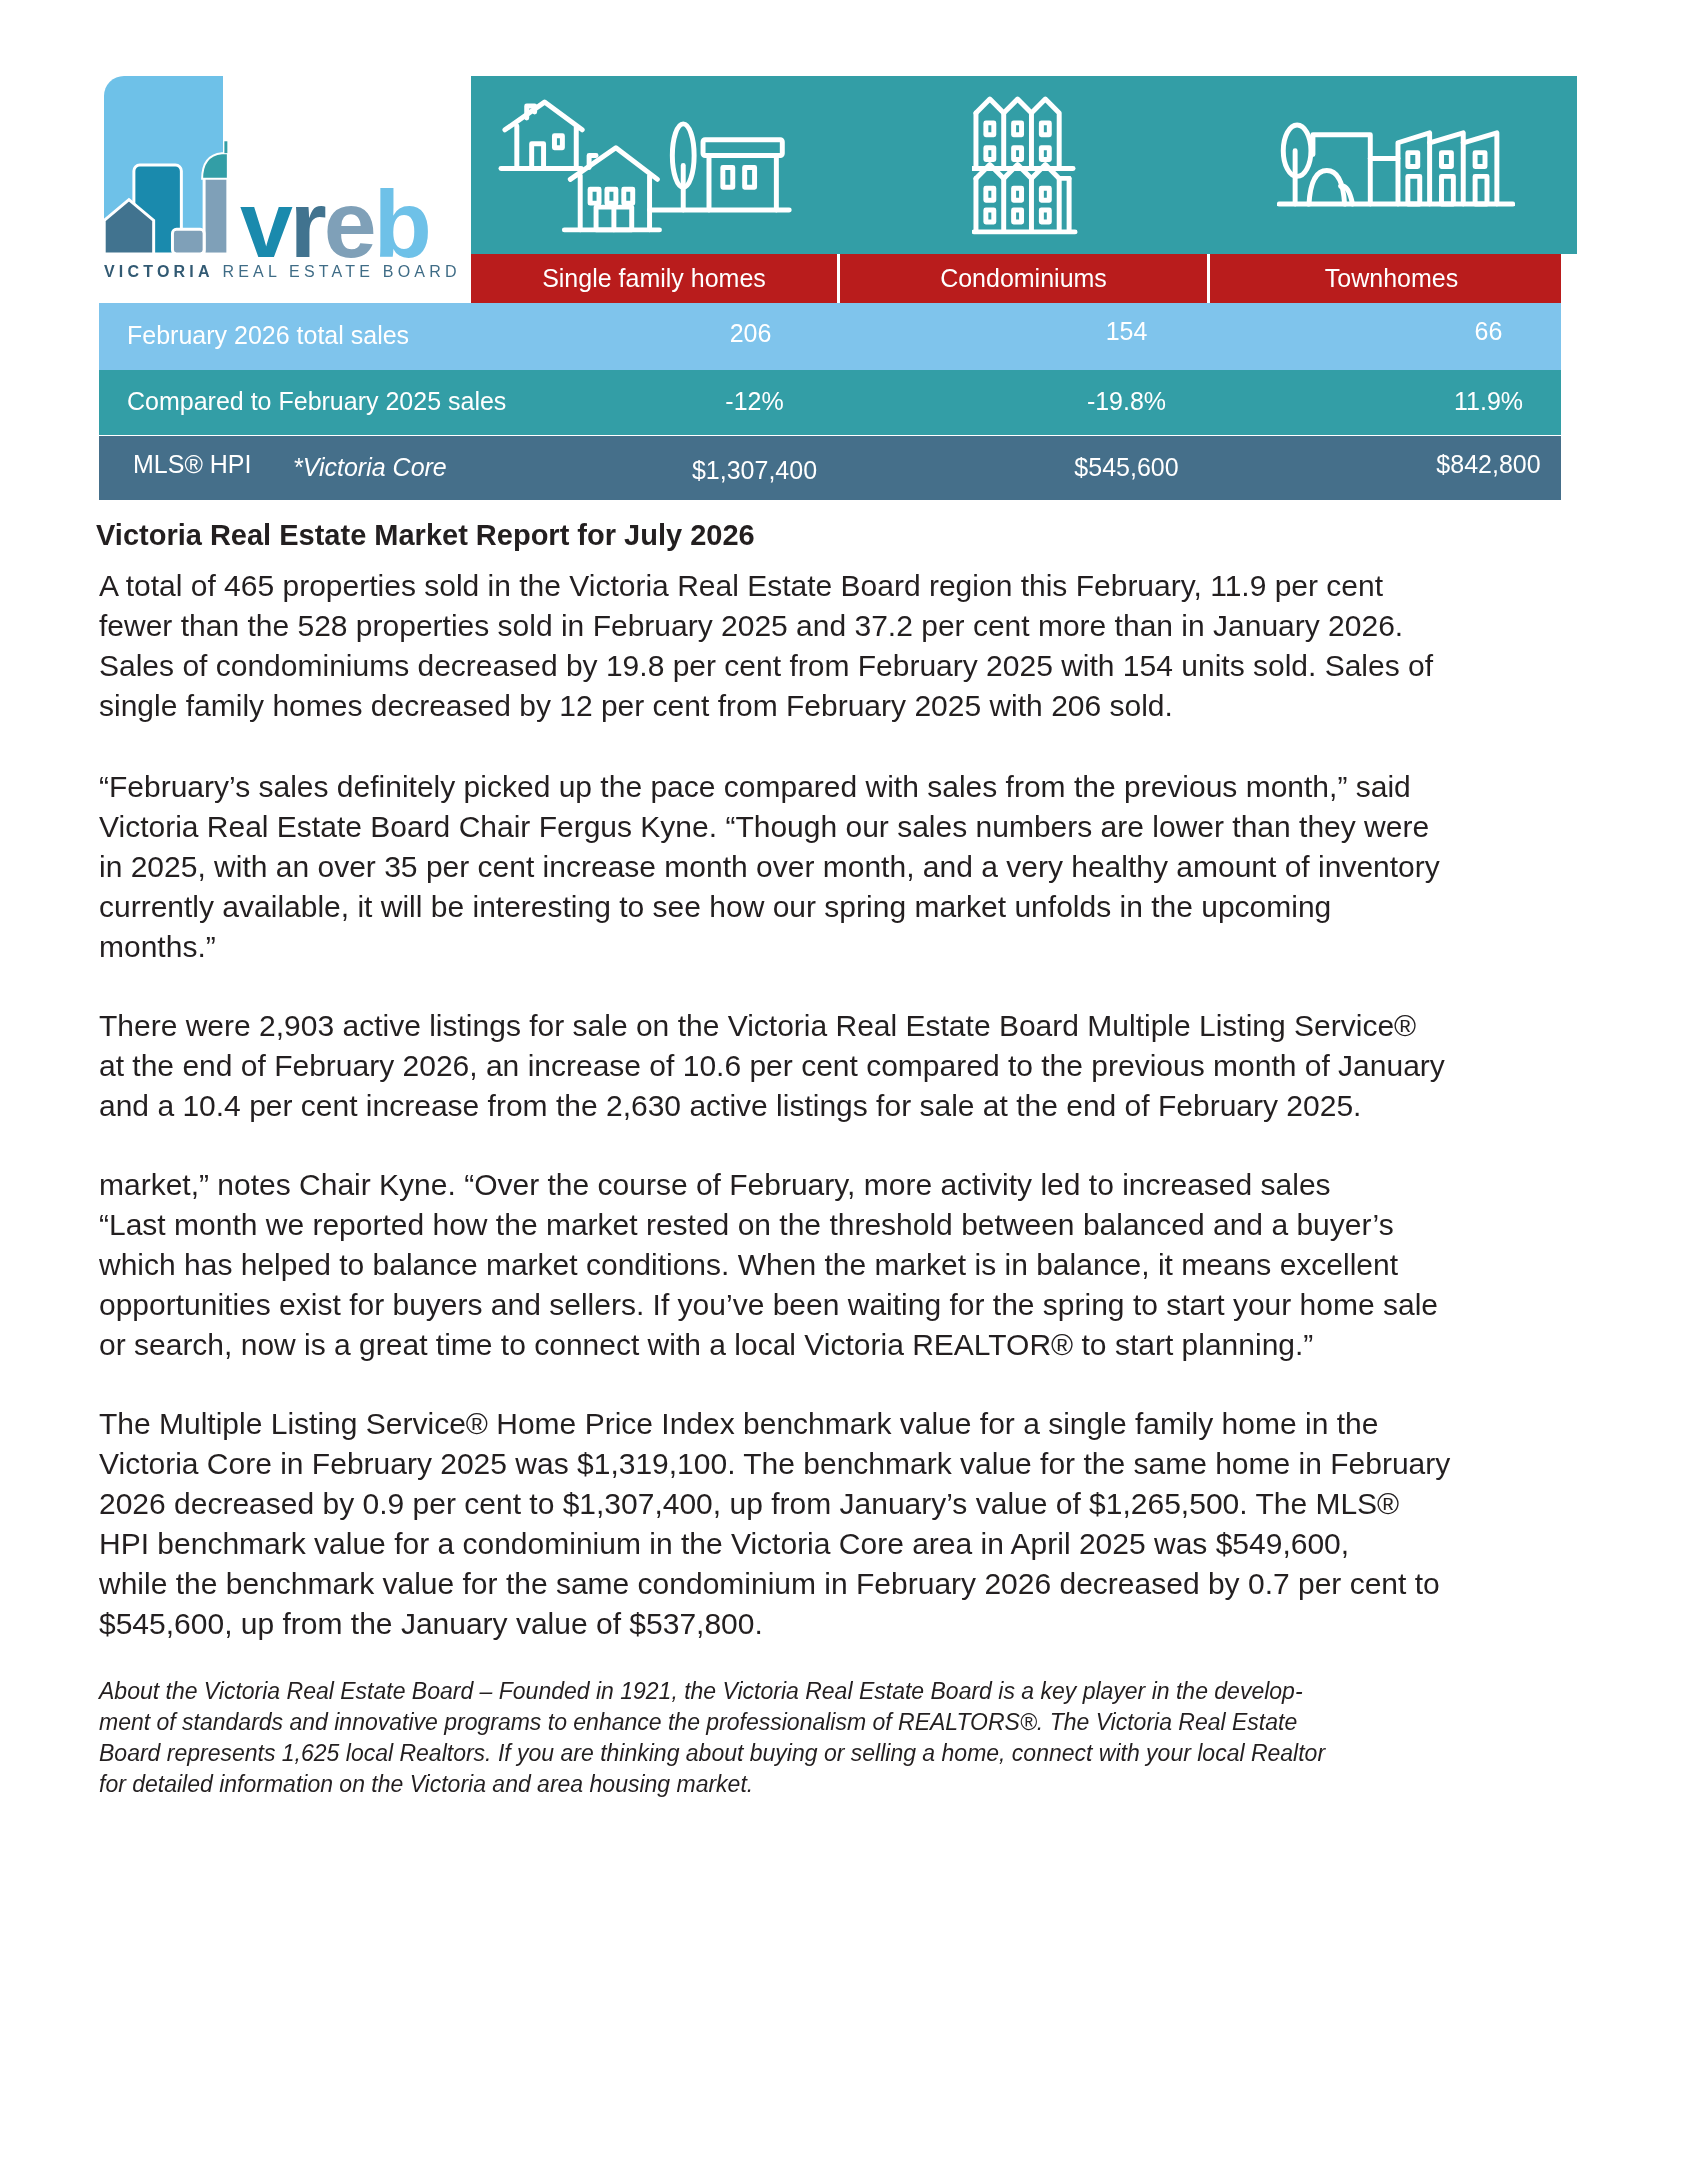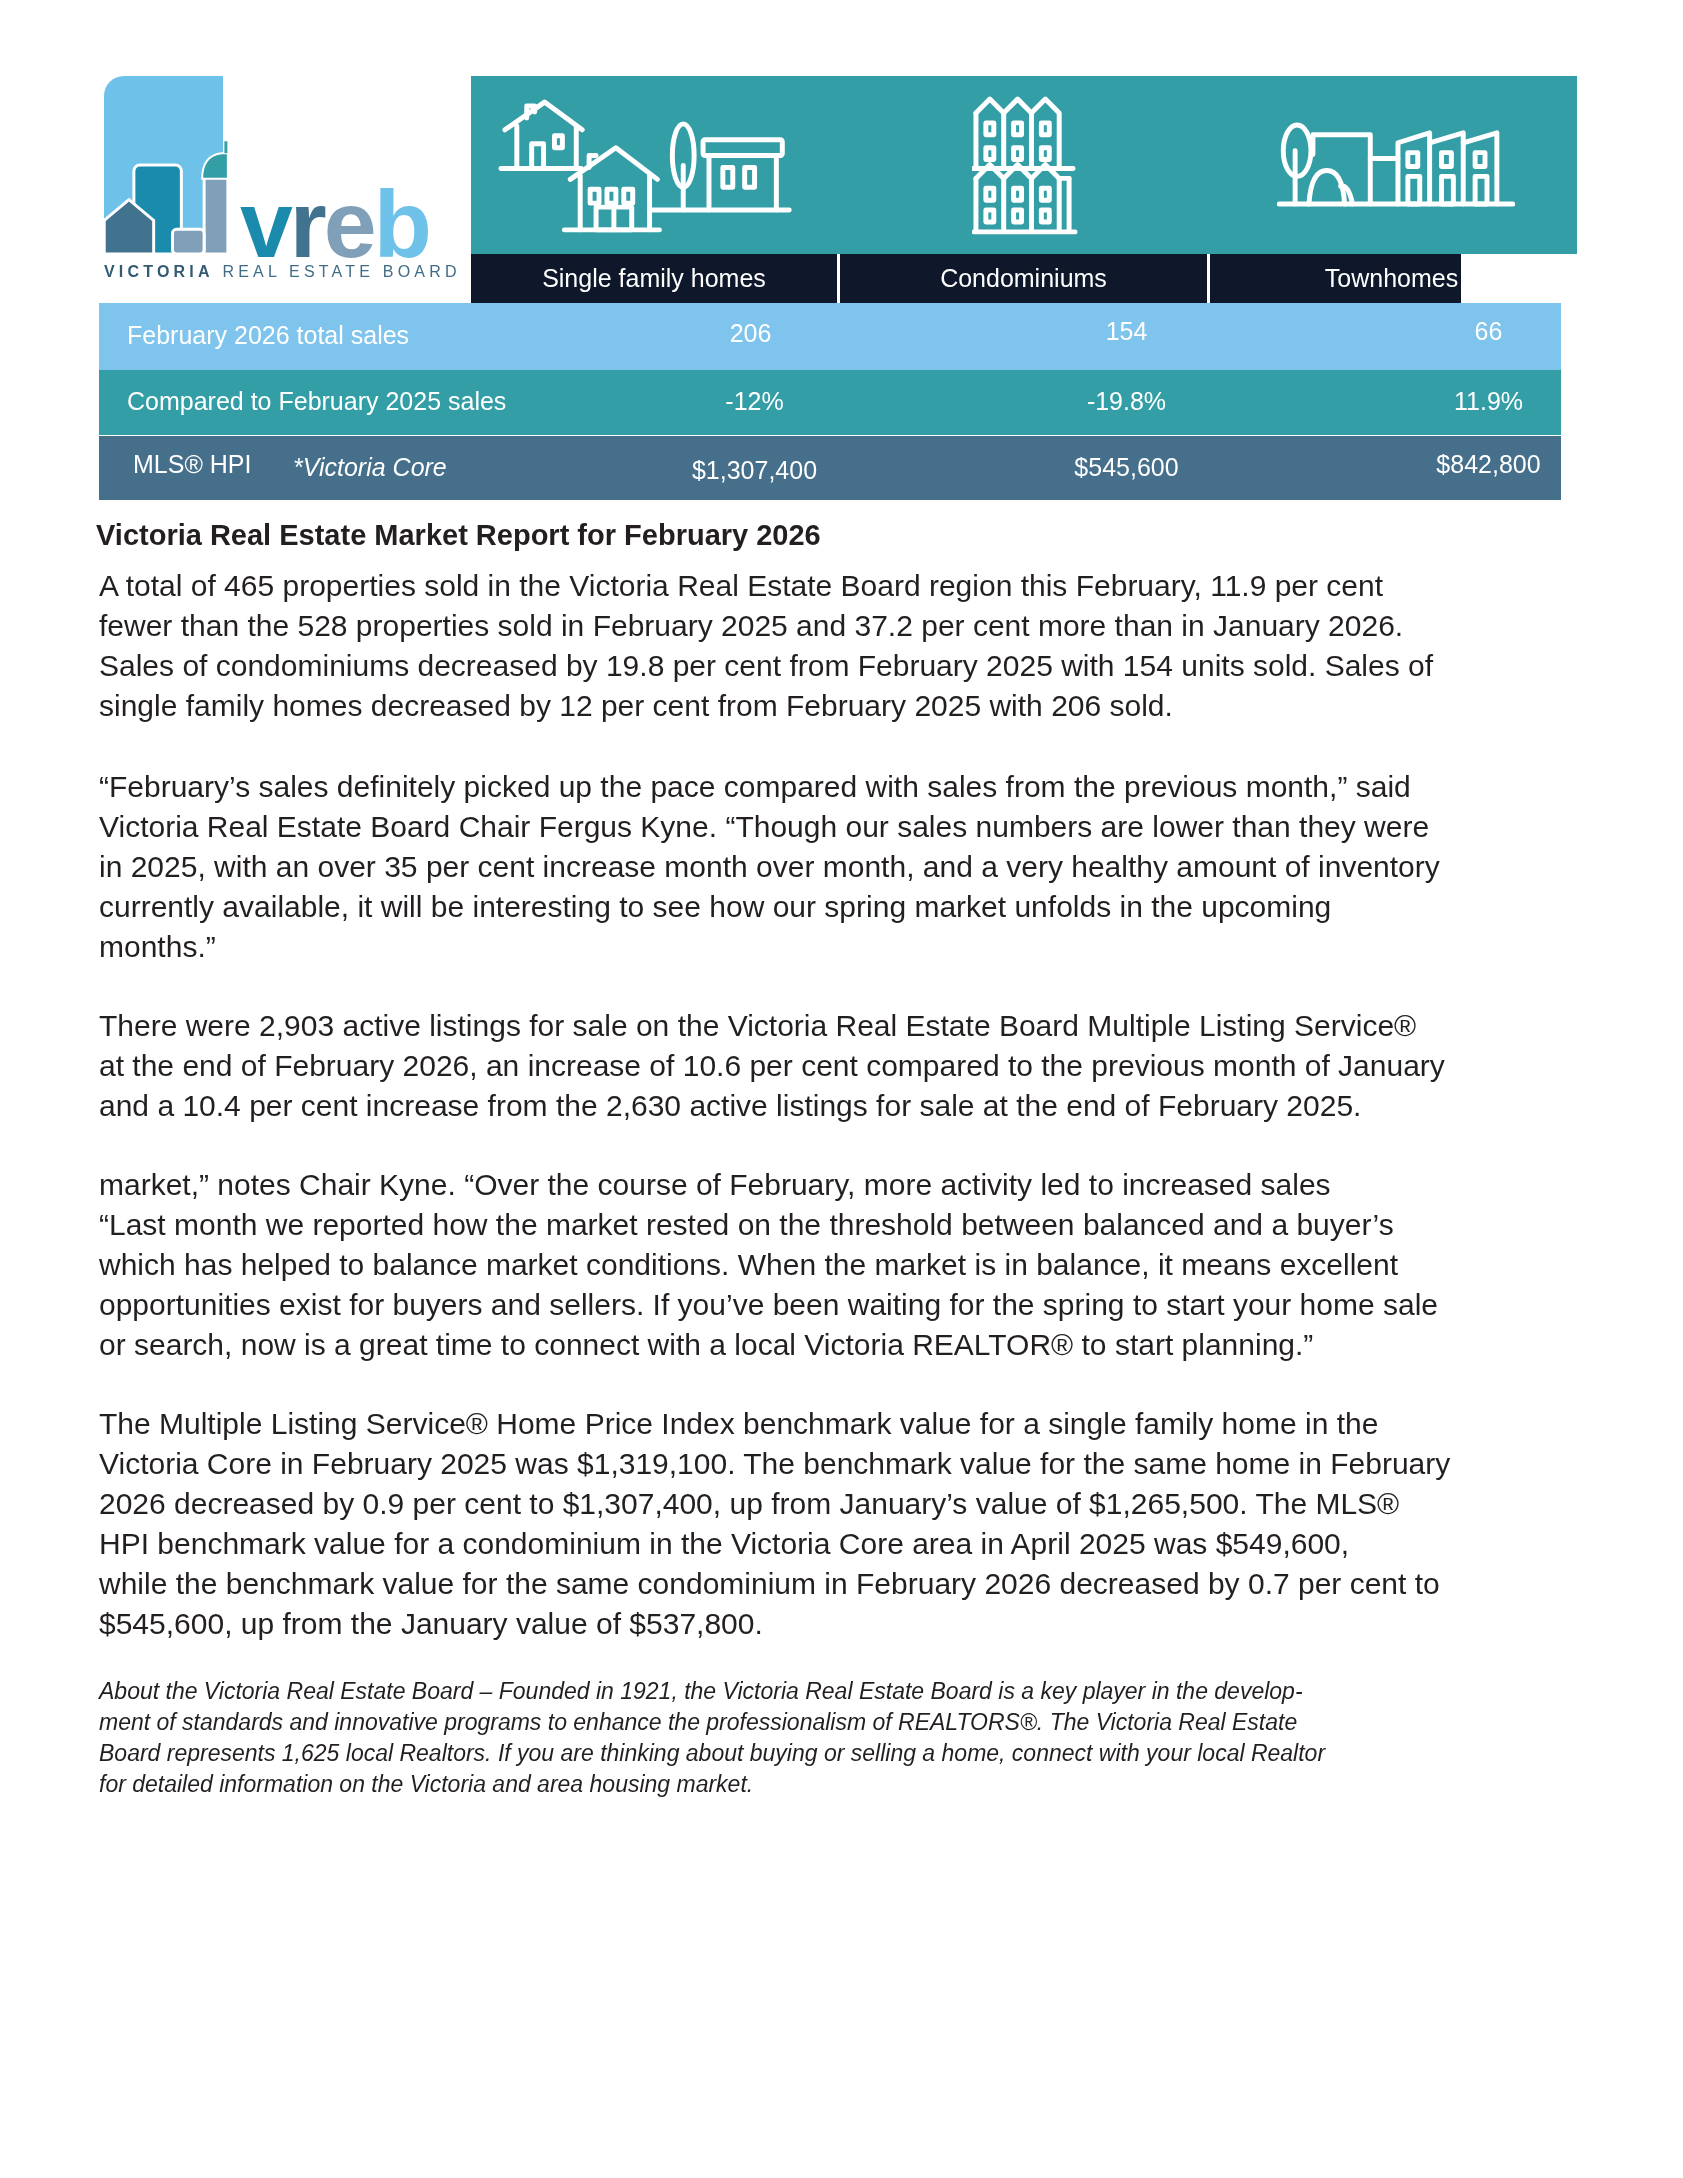--- a/index.html
+++ b/index.html
@@ -13,21 +13,21 @@
   #logo .logo-word { position: absolute; left: 141px; top: 101px; font-family: "Liberation Sans", sans-serif; font-weight: bold; font-size: 95px; letter-spacing: -3px; line-height: 1; }
   #logo .logo-word .v { color: #1a8aad; }
   #logo .logo-word .r { color: #41738f; }
   #logo .logo-word .e { color: #7fa0b8; }
   #logo .logo-word .b { color: #6ec1e8; }
   #logo .logo-sub { position: absolute; left: 5px; top: 187px; font-size: 16px; letter-spacing: 4.2px; color: #3f6c86; white-space: nowrap; }
   #logo .logo-sub b { font-weight: bold; color: #325a73; }
 
   #icon-band { position: absolute; left: 471px; top: 76px; width: 1106px; height: 178px; background: #339ea6; }
   .icon-slot { position: absolute; top: 0; height: 178px; display: flex; align-items: center; justify-content: center; }
-  #header-band { position: absolute; left: 471px; top: 254px; width: 990px; height: 49px; background: #0f172a; display: flex; }
+  #header-band { position: absolute; left: 471px; top: 254px; width: 1090px; height: 49px; background: #b91c1c; display: flex; }
   .col-head { flex: 0 0 auto; display: flex; align-items: center; justify-content: center; color: #ffffff; font-size: 25px; height: 49px; }
   .col-head.c1 { width: 369px; border-right: 3px solid #ffffff; }
   .col-head.c2 { width: 370px; border-right: 3px solid #ffffff; }
   .col-head.c3 { width: 363px; }
 
   .stat-row { position: absolute; left: 99px; width: 1462px; display: flex; align-items: center; color: #ffffff; font-size: 25px; }
   .stat-row.r1 { top: 303px; height: 67px; background: #7fc4ec; }
   .stat-row.r2 { top: 370px; height: 65px; background: #339ea6; }
   .stat-row.r3 { top: 436px; height: 64px; background: #456f8a; }
   .stat-row .label { position: absolute; left: 28px; white-space: nowrap; }
@@ -167,21 +167,21 @@
   <span class="val v3">11.9%</span>
 </div>
 <div class="stat-row r3">
   <span class="label">MLS® HPI</span>
   <span class="sublabel">*Victoria Core</span>
   <span class="val v1">$1,307,400</span>
   <span class="val v2">$545,600</span>
   <span class="val v3">$842,800</span>
 </div>
 
-<h1 id="report-title">Victoria Real Estate Market Report for February 2026</h1>
+<h1 id="report-title">Victoria Real Estate Market Report for July 2026</h1>
 
 <div class="para" id="p1">
   <span class="line">A total of 465 properties sold in the Victoria Real Estate Board region this February, 11.9 per cent</span>
   <span class="line">fewer than the 528 properties sold in February 2025 and 37.2 per cent more than in January 2026.</span>
   <span class="line">Sales of condominiums decreased by 19.8 per cent from February 2025 with 154 units sold. Sales of</span>
   <span class="line">single family homes decreased by 12 per cent from February 2025 with 206 sold.</span>
 </div>
 
 <div class="para" id="p2">
   <span class="line">“February’s sales definitely picked up the pace compared with sales from the previous month,” said</span>

